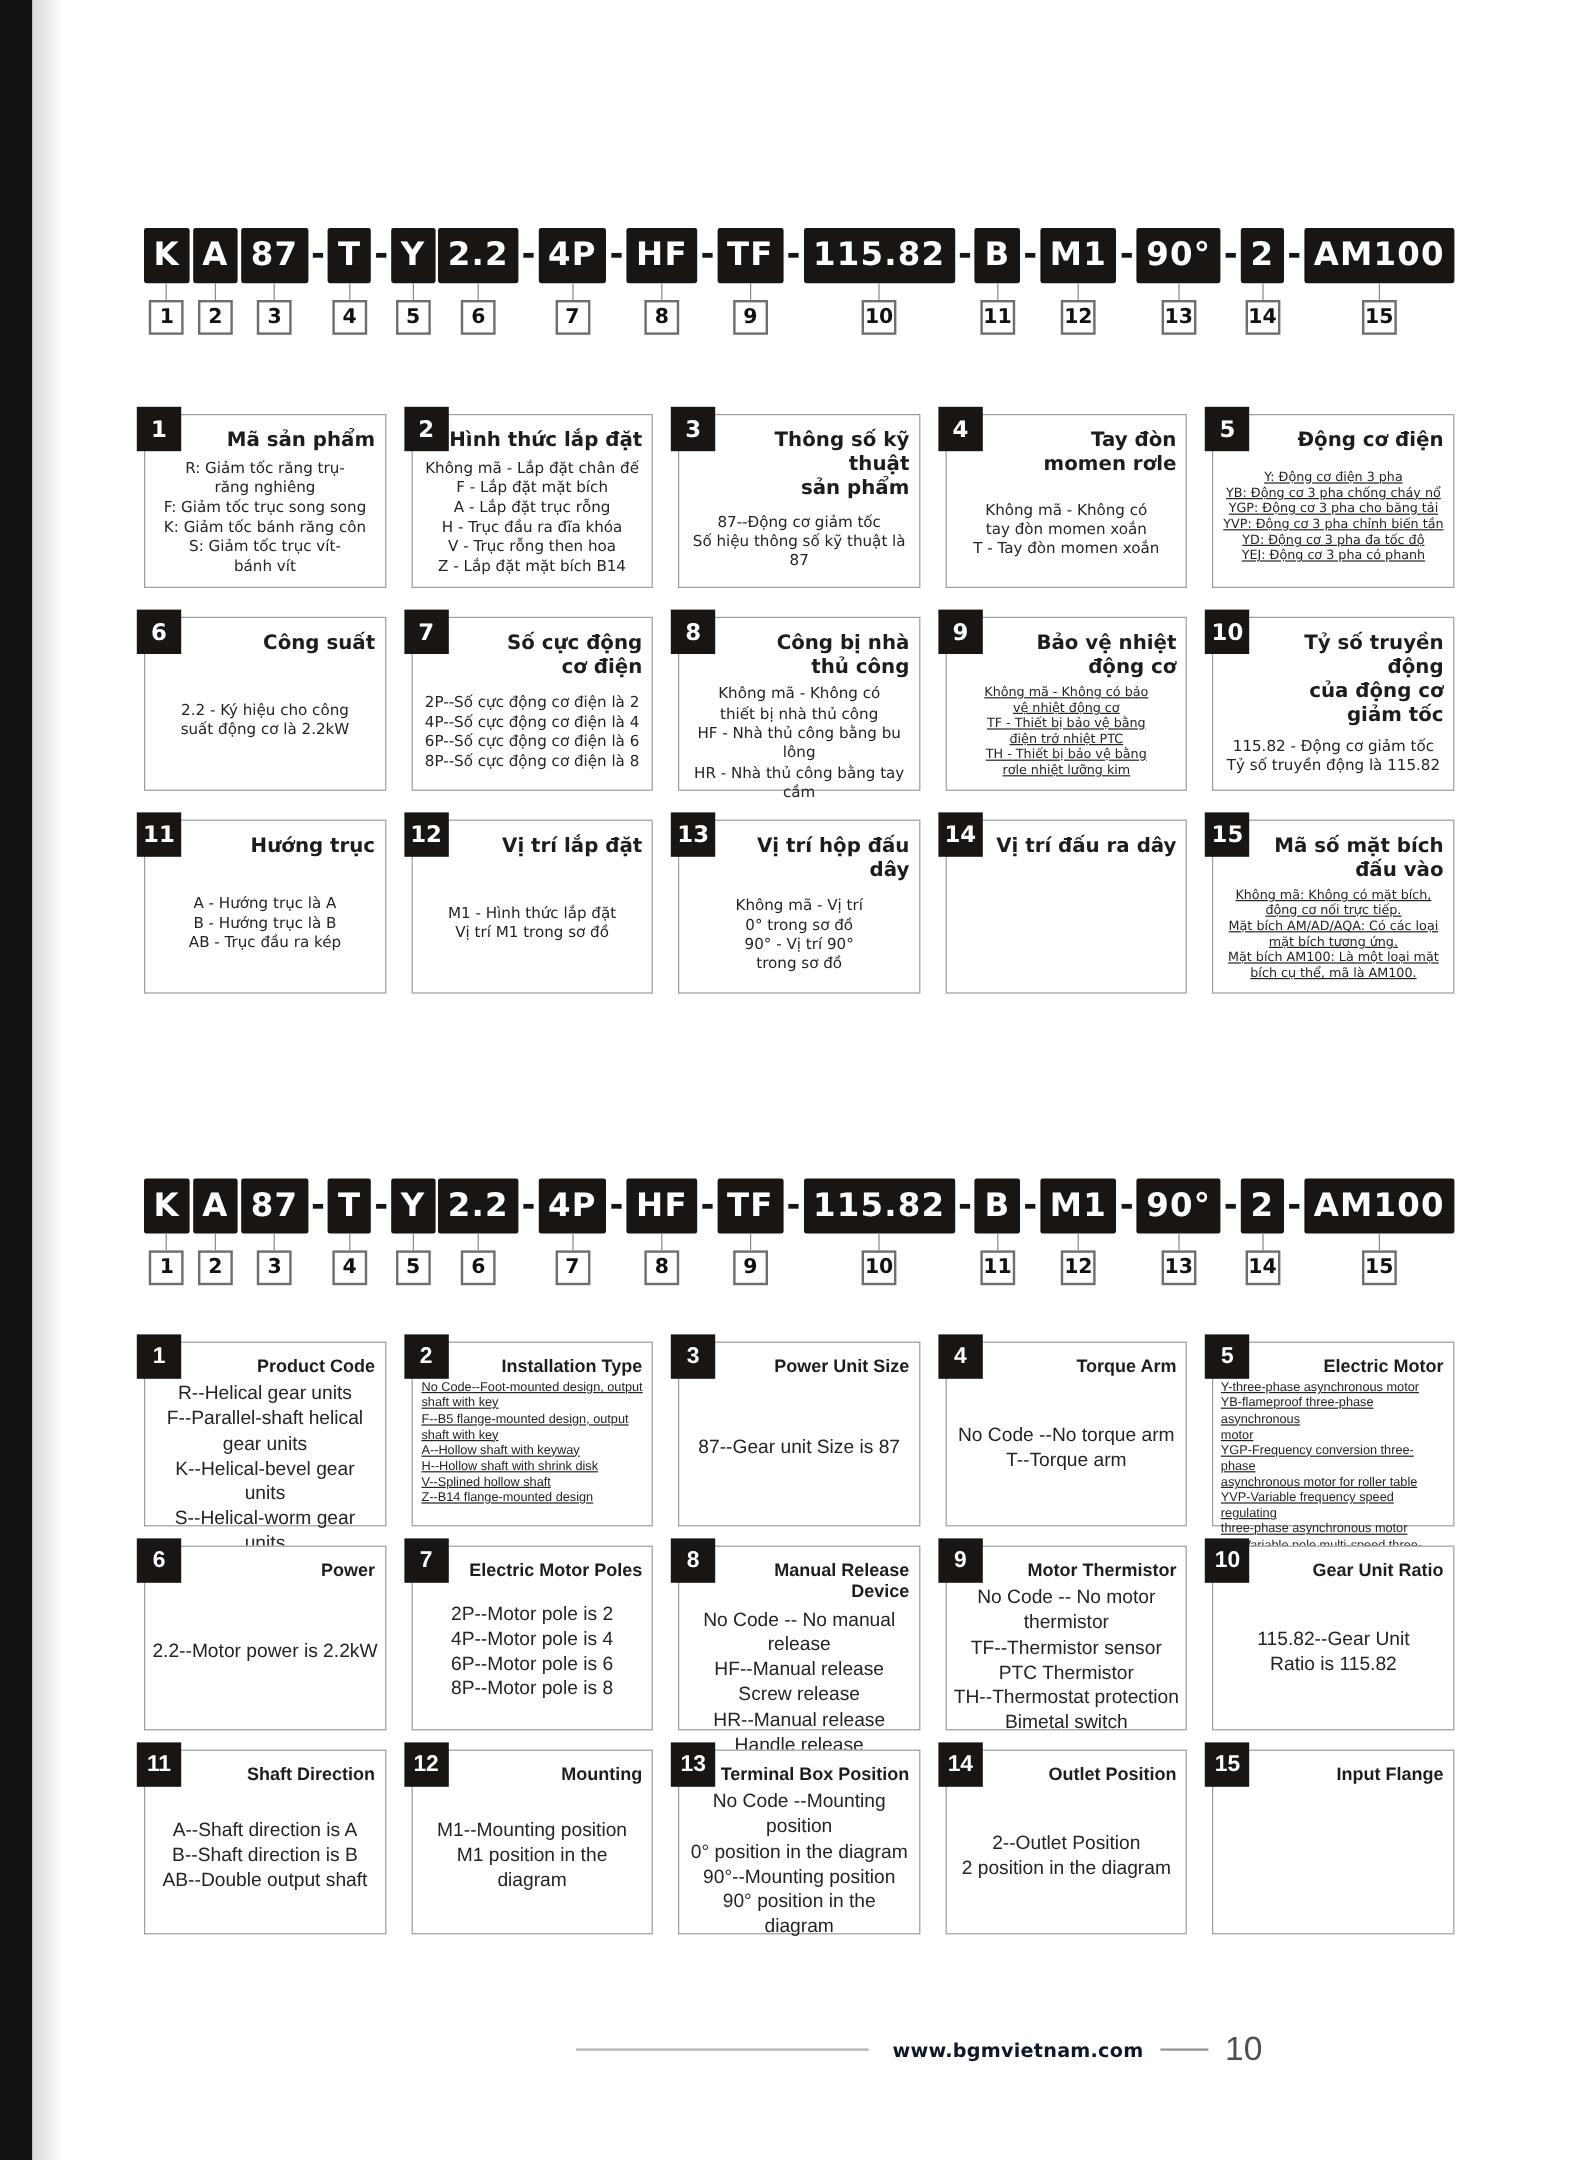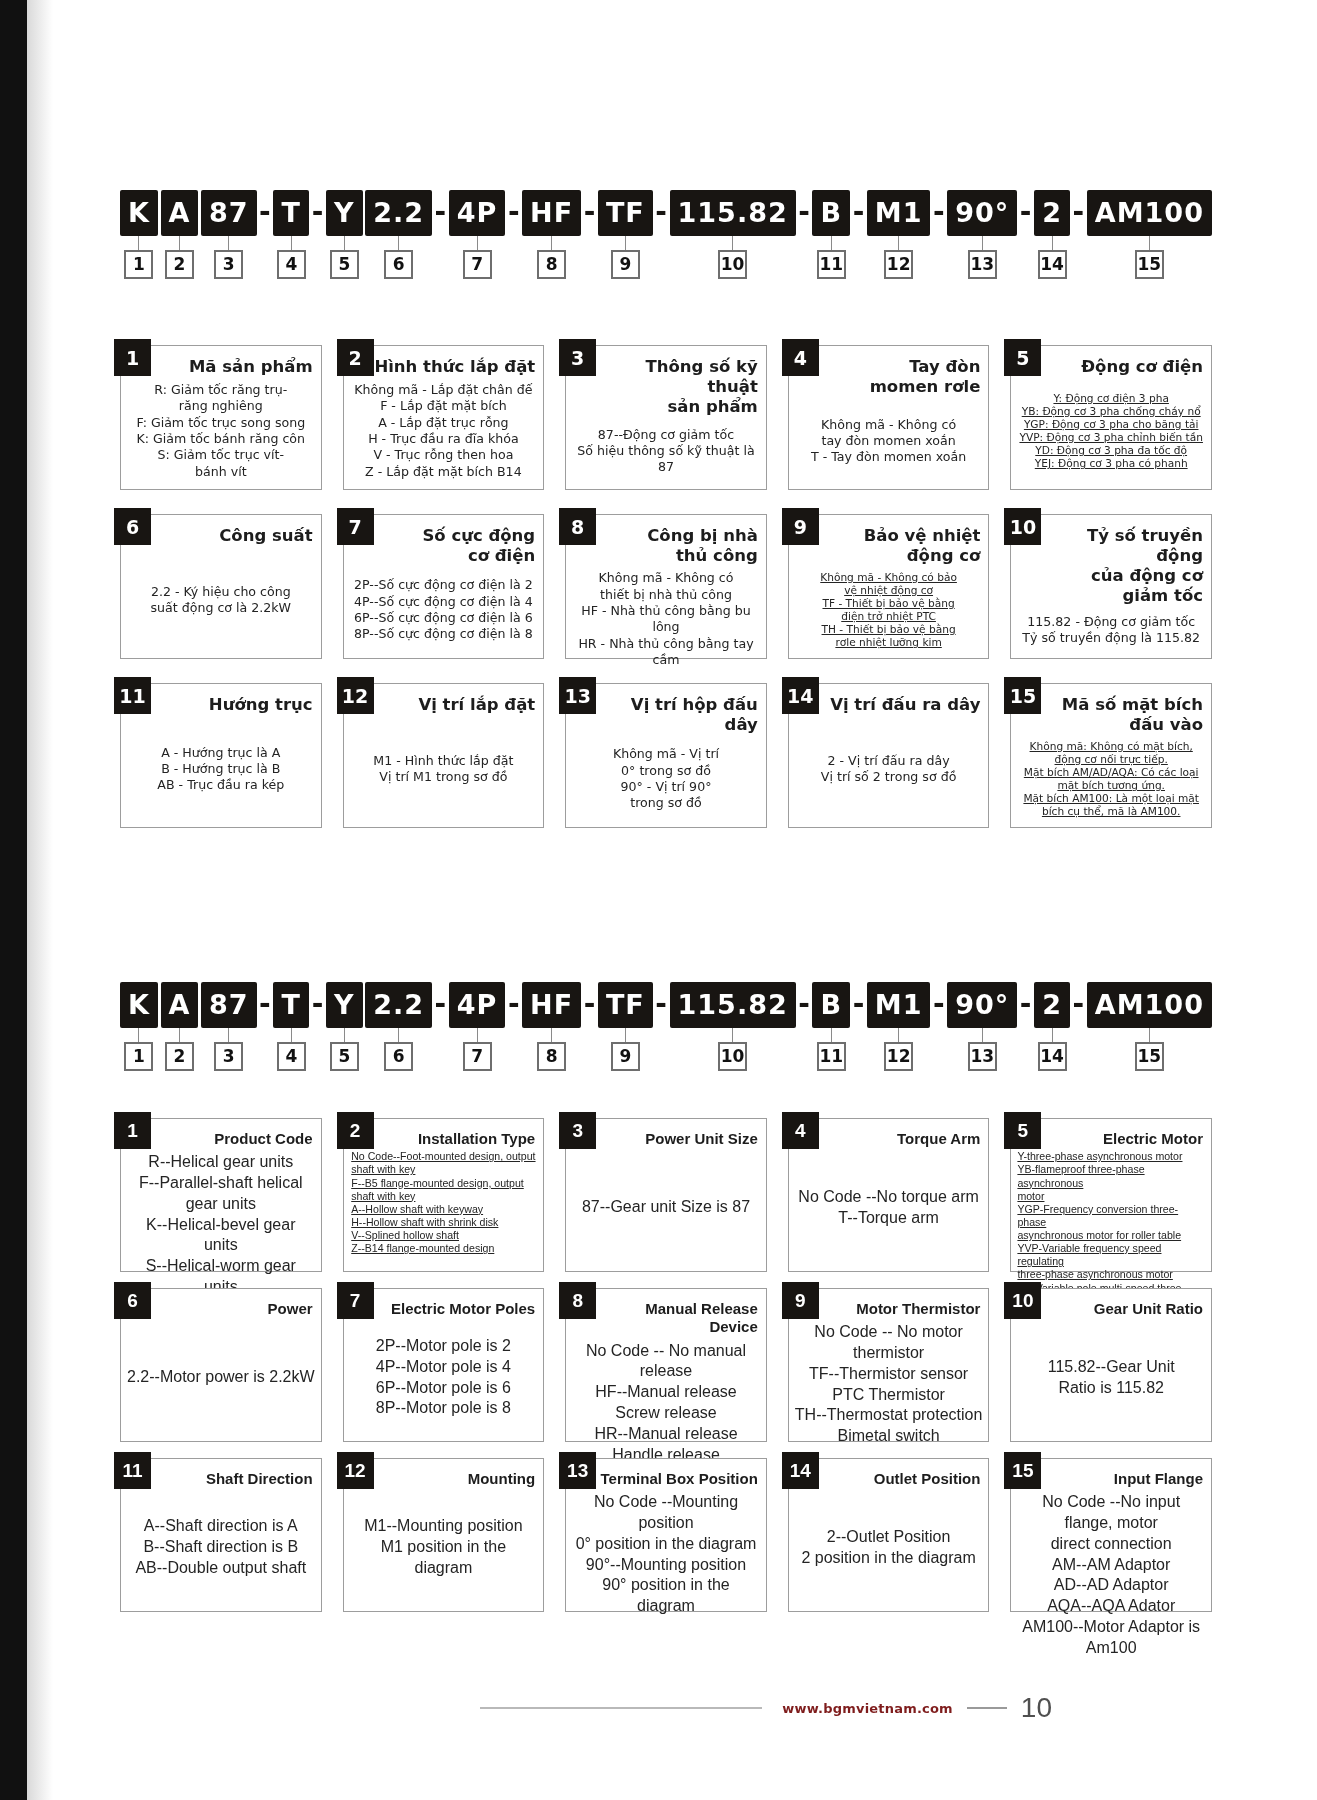--- a/index.html
+++ b/index.html
@@ -38,21 +38,21 @@
   .card-body{text-align:center;white-space:pre-line;line-height:1.3;color:#242424;}
   .grid-vn .card-body{font-size:12.6px;}
   .grid-en .card-body{font-size:16px;}
   .card.small .card-body{font-size:10.6px;line-height:1.24;text-decoration:underline;}
   .card.left .card-bodywrap{align-items:flex-start;padding-top:2px;}
   .card.left .card-body{text-align:left;}
 
   
   .footer{position:absolute;left:480px;top:1692px;width:572px;display:flex;align-items:center;}
   .footer-rule{flex:1;height:1.5px;background:#b9b9b9;margin-right:20px;}
-  .footer-site{font-weight:bold;font-size:13px;color:#7f1d1d;letter-spacing:0.2px;}
+  .footer-site{font-weight:bold;font-size:16px;color:#0f172a;letter-spacing:0.2px;}
   .footer-dash{width:40px;height:2px;background:#9a9a9a;margin:0 14px;}
   .footer-page{font-size:28px;color:#4f4f4f;font-family:"Liberation Sans",sans-serif;}
 </style>
 </head>
 <body>
 
 <div class="page">
   <div class="left-bar"></div>
   <div class="left-shade"></div>
 
@@ -275,24 +275,20 @@
         <div class="card-bodywrap">
           <div class="card-body">Không mã - Vị trí
 0° trong sơ đồ
 90° - Vị trí 90°
 trong sơ đồ</div>
         </div>
       </div>
       <div class="card">
         <div class="badge">14</div>
         <div class="card-title">Vị trí đấu ra dây</div>
-        <div class="card-bodywrap">
-          <div class="card-body">2 - Vị trí đấu ra dây
-Vị trí số 2 trong sơ đồ</div>
-        </div>
       </div>
       <div class="card small">
         <div class="badge">15</div>
         <div class="card-title">Mã số mặt bích
 đấu vào</div>
         <div class="card-bodywrap">
           <div class="card-body">Không mã: Không có mặt bích,
 động cơ nối trực tiếp.
 Mặt bích AM/AD/AQA: Có các loại
 mặt bích tương ứng.
@@ -524,28 +520,20 @@
         <div class="badge">14</div>
         <div class="card-title">Outlet Position</div>
         <div class="card-bodywrap">
           <div class="card-body">2--Outlet Position
 2 position in the diagram</div>
         </div>
       </div>
       <div class="card">
         <div class="badge">15</div>
         <div class="card-title">Input Flange</div>
-        <div class="card-bodywrap">
-          <div class="card-body">No Code --No input flange, motor
-direct connection
-AM--AM Adaptor
-AD--AD Adaptor
-AQA--AQA Adator
-AM100--Motor Adaptor is Am100</div>
-        </div>
       </div>
     </div>
 
   <div class="footer">
     <div class="footer-rule"></div>
     <span class="footer-site">www.bgmvietnam.com</span>
     <span class="footer-dash"></span>
     <span class="footer-page">10</span>
   </div>
 </div>

